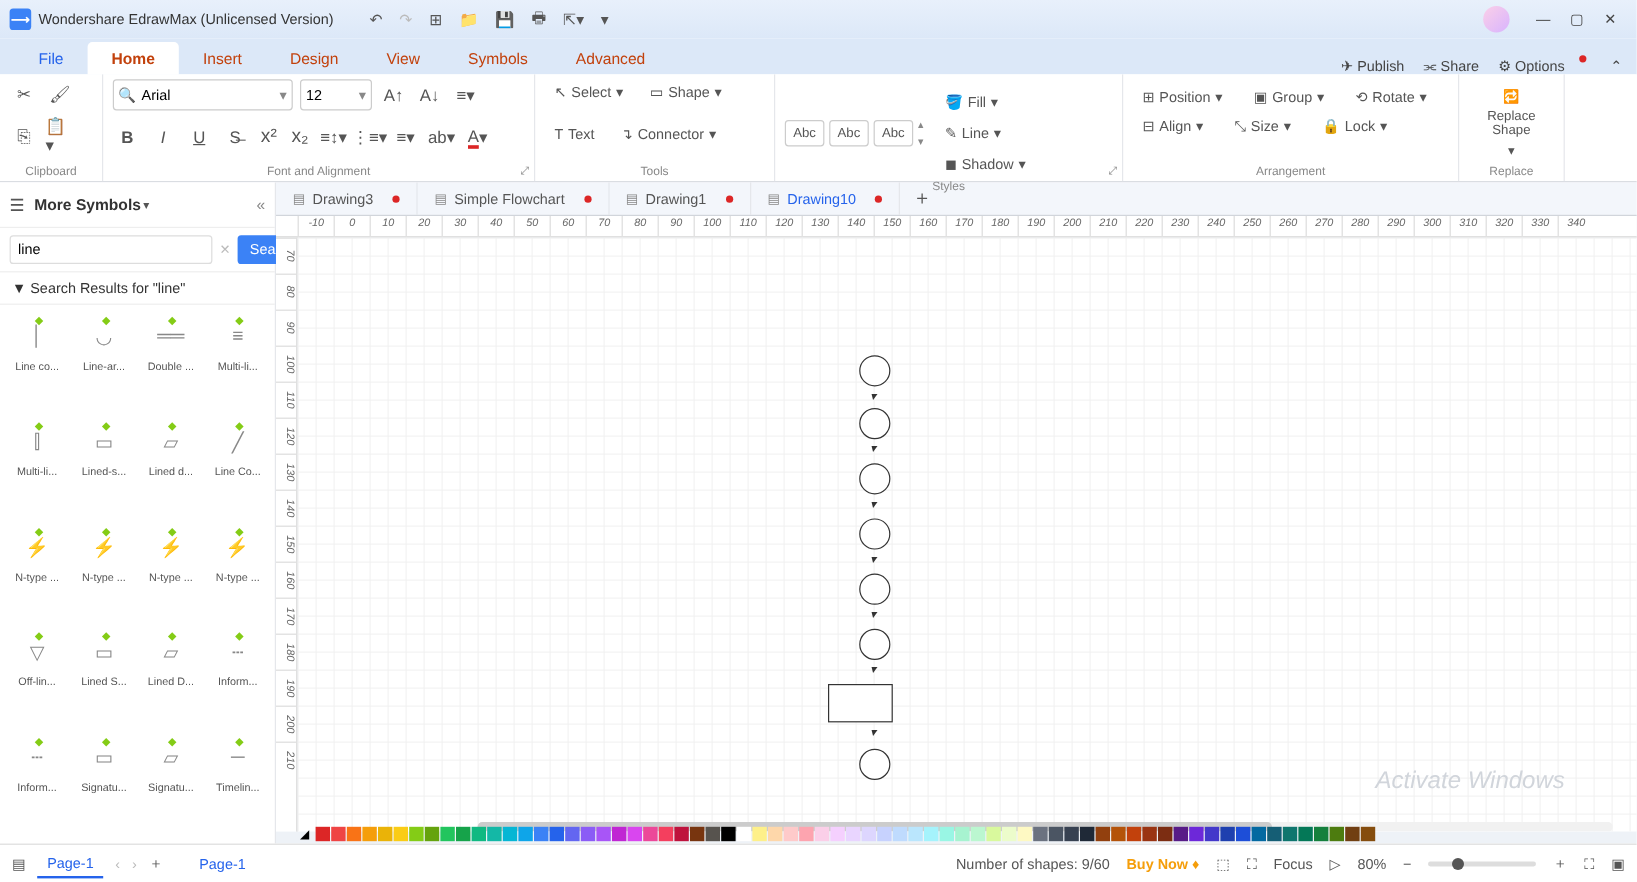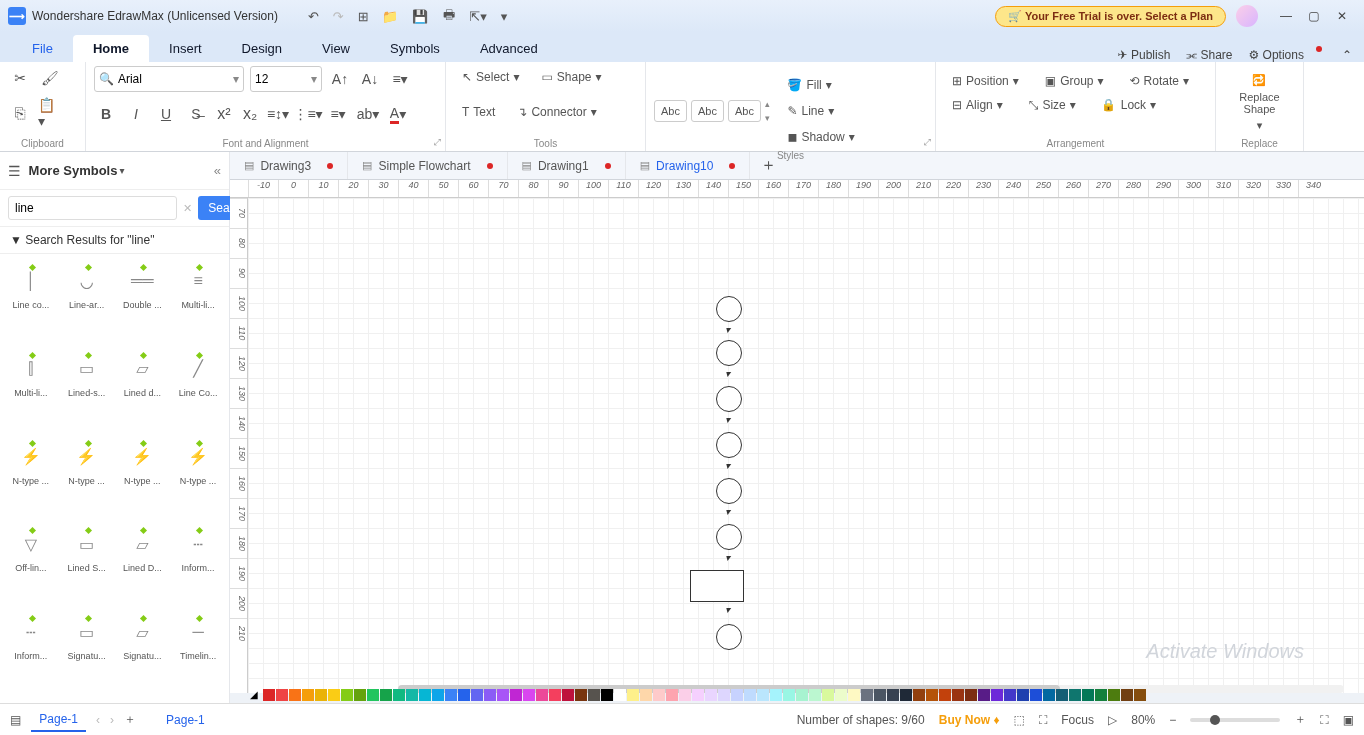--- a/index.html
+++ b/index.html
@@ -11,21 +11,21 @@
 .titlebar .title { flex:0 0 auto; }
 .titlebar .qat { display:flex; gap:14px; margin-left:30px; align-items:center; color:#555; }
 .titlebar .qat span { cursor:pointer; font-size:13px; }
 .titlebar .spacer { flex:1; }
 .titlebar .trial { background:#fde68a; border:1px solid #f59e0b; border-radius:12px; padding:3px 12px; font-size:11px; font-weight:600; color:#7c2d12; margin-right:10px; }
 .titlebar .avatar { width:22px; height:22px; border-radius:50%; background:linear-gradient(135deg,#fbcfe8,#d8b4fe); margin-right:14px; }
 .titlebar .winbtn { width:28px; text-align:center; cursor:pointer; color:#444; font-size:12px; }
 
 
 .menubar { height:30px; background:#dce8f8; display:flex; align-items:flex-end; padding-left:12px; }
-.menubar .mtab { padding:6px 20px; font-size:13px; color:#0f172a; cursor:pointer; }
+.menubar .mtab { padding:6px 20px; font-size:13px; color:#c2410c; cursor:pointer; }
 .menubar .mtab.file { color:#2563eb; }
 .menubar .mtab.active { background:#fff; border-radius:4px 4px 0 0; font-weight:600; }
 .menubar .right { margin-left:auto; display:flex; gap:16px; padding-right:12px; align-items:center; color:#444; font-size:12px; }
 .menubar .right .dot { width:6px; height:6px; background:#dc2626; border-radius:50%; position:relative; top:-6px; left:-4px; }
 
 
 .ribbon { height:90px; background:#fff; border-bottom:1px solid #d1d5db; display:flex; }
 .rgroup { border-right:1px solid #e5e7eb; padding:4px 8px 2px 8px; display:flex; flex-direction:column; justify-content:space-between; }
 .rgroup .gtitle { font-size:10px; color:#888; text-align:center; margin-top:2px; }
 .rrow { display:flex; align-items:center; gap:6px; }
@@ -104,21 +104,20 @@
     <span>↶</span>
     <span style="color:#bbb">↷</span>
     <span>⊞</span>
     <span>📁</span>
     <span>💾</span>
     <span>🖶</span>
     <span>⇱▾</span>
     <span>▾</span>
   </div>
   <div class="spacer"></div>
-  <div class="trial">🛒 <span>Your Free Trial is over. Select a Plan</span></div>
   <div class="avatar"></div>
   <div class="winbtn">—</div>
   <div class="winbtn">▢</div>
   <div class="winbtn">✕</div>
 </div>
 
 <div class="menubar">
   <div class="mtab file">File</div>
   <div class="mtab active">Home</div>
   <div class="mtab">Insert</div>
@@ -147,21 +146,21 @@
       </div>
     <div class="gtitle">Clipboard</div>
   </div>
   <div class="rgroup" style="width:360px;position:relative">
     <div class="rrow">
       <div class="rinput" style="width:150px">
           <span style="margin-right:4px">🔍</span>
           <span>Arial</span>
           <span class="dd">▾</span>
         </div>
-      <div class="rinput" style="width:72px">
+      <div class="rinput" style="width:60px">
           <span>12</span>
           <span class="dd">▾</span>
         </div>
       <div class="ricon">A↑</div>
       <div class="ricon">A↓</div>
       <div class="ricon">≡▾</div>
     </div>
     <div class="rrow">
       <div class="ricon">
           <b>B</b>

